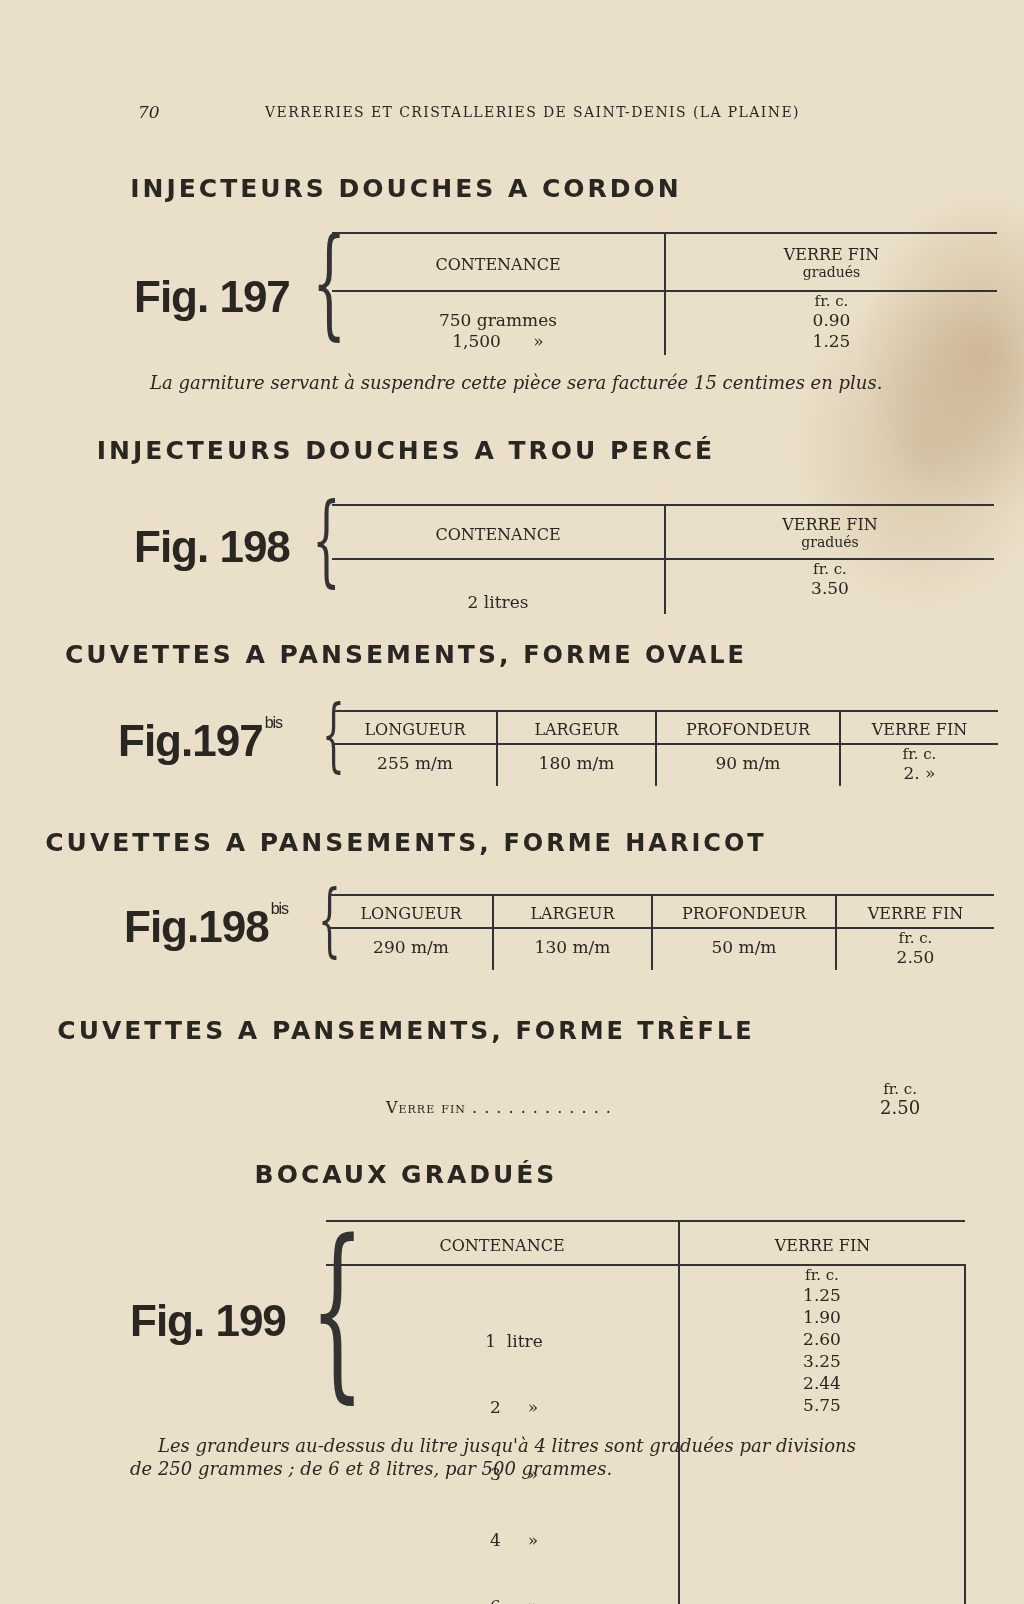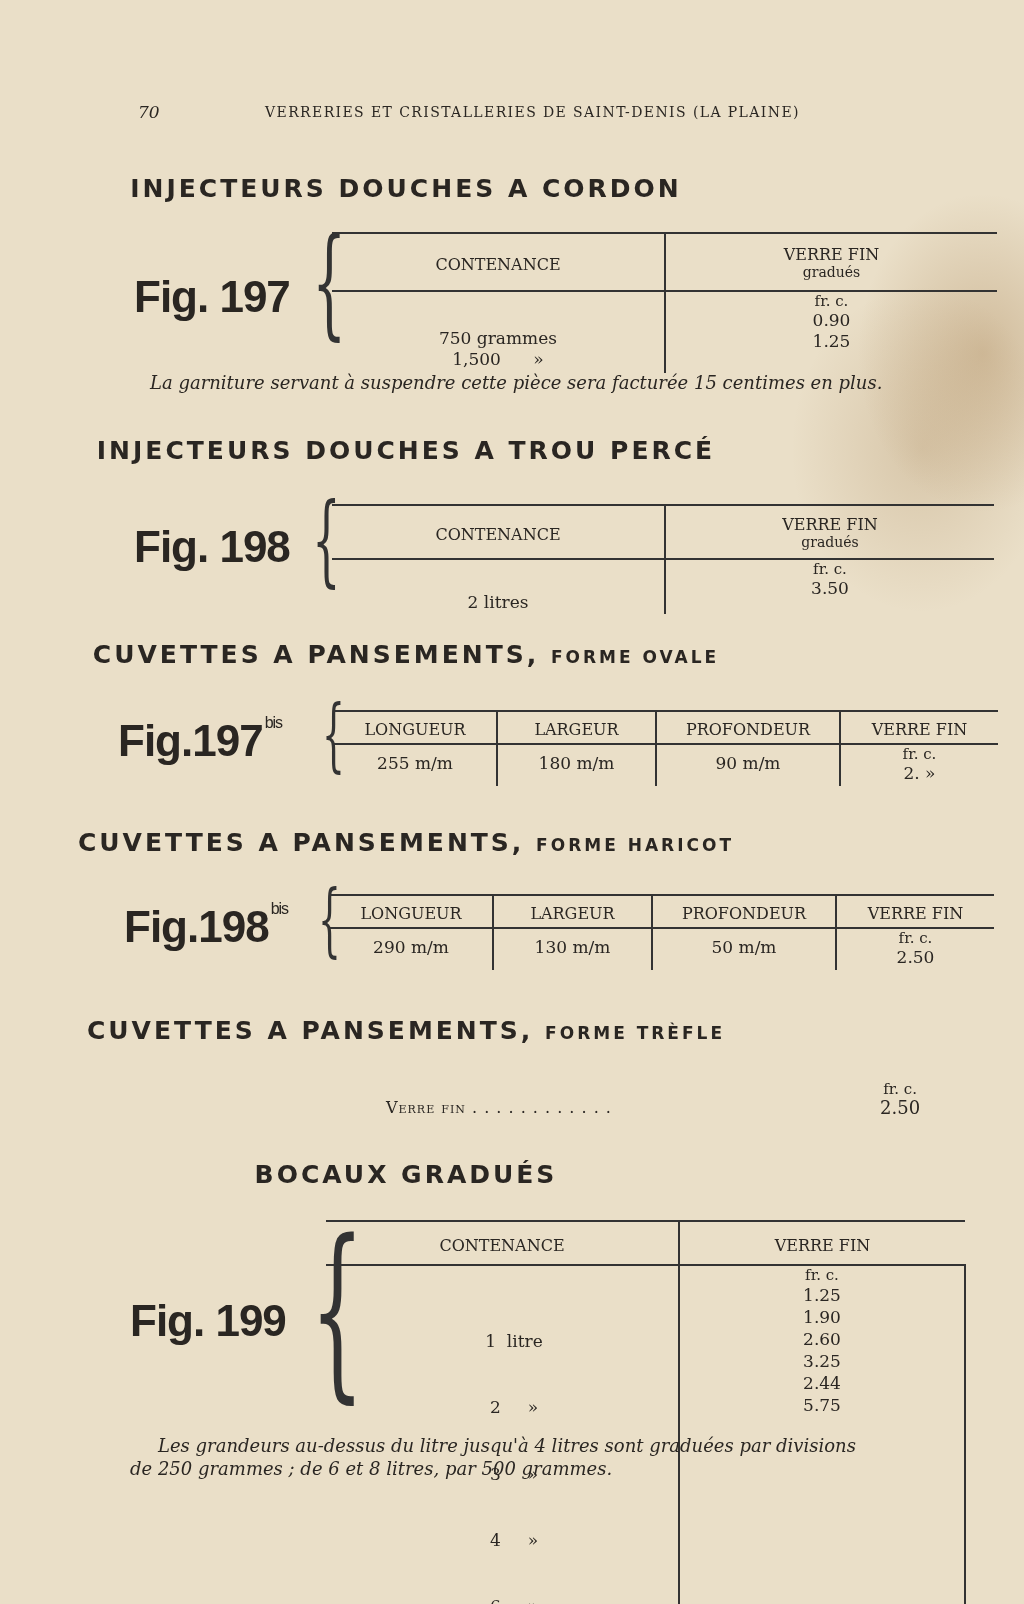--- a/index.html
+++ b/index.html
@@ -18,21 +18,21 @@
       #eadfc8;
   }
   .running-head { position:absolute; top:102px; left:138px; width:740px; font-size:17px; }
   .running-head .num { position:absolute; left:0; top:0;font-style:italic; }
   .running-head .title { position:absolute; left:127px; top:2px; font-size:14px; letter-spacing:1.4px; }
   .sec-title {
     position:absolute; left:0; width:812px; text-align:center;
     font-family:"DejaVu Sans", sans-serif; font-weight:bold;
     letter-spacing:3px; font-size:25px;
   }
-  .sec-title .small { font-size:17px; letter-spacing:3px; }
+  .sec-title .small { font-size:24px; letter-spacing:3px; }
   .fig {
     position:absolute; font-weight:bold; font-size:44px;
     font-family:Liberation Sans, sans-serif; letter-spacing:-1px;
   }
   .fig sup { font-size:16px; font-weight:normal; vertical-align:top; position:relative; top:-2px; margin-left:2px;}
   .brace { position:absolute; font-size:120px; font-weight:100; line-height:1; transform:scaleX(0.45); transform-origin:left; color:#333; }
   table.t { position:absolute; border-collapse:collapse; font-size:17px; }
   table.t th { font-weight:normal; font-size:16px; padding:8px 6px 4px; text-align:center; border-bottom:2px solid #333; }
   table.t td { text-align:center; padding:2px 6px; vertical-align:top; }
   table.t .col { border-left:2px solid #333; }
@@ -60,21 +60,21 @@
   <table class="t" style="left:332px; top:232px; width:665px;">
     <tbody>
         <tr class="top">
       <th style="width:320px;height:44px;">CONTENANCE</th>
       <th class="col" style="line-height:1.05;">
         <span>VERRE FIN</span><br>
         <span style="font-size:14px">gradués</span>
       </th>
     </tr>
     <tr>
-      <td class="lh" style="padding-top:36px;">
+      <td class="lh" style="padding-top:18px;">
         <div>750 grammes</div>
         <div style="white-space:pre">1,500      »</div>
       </td>
       <td class="col lh">
         <div class="unit">fr. c.</div>
         <div>0.90</div>
         <div>1.25</div>
       </td>
     </tr>
   </tbody>

